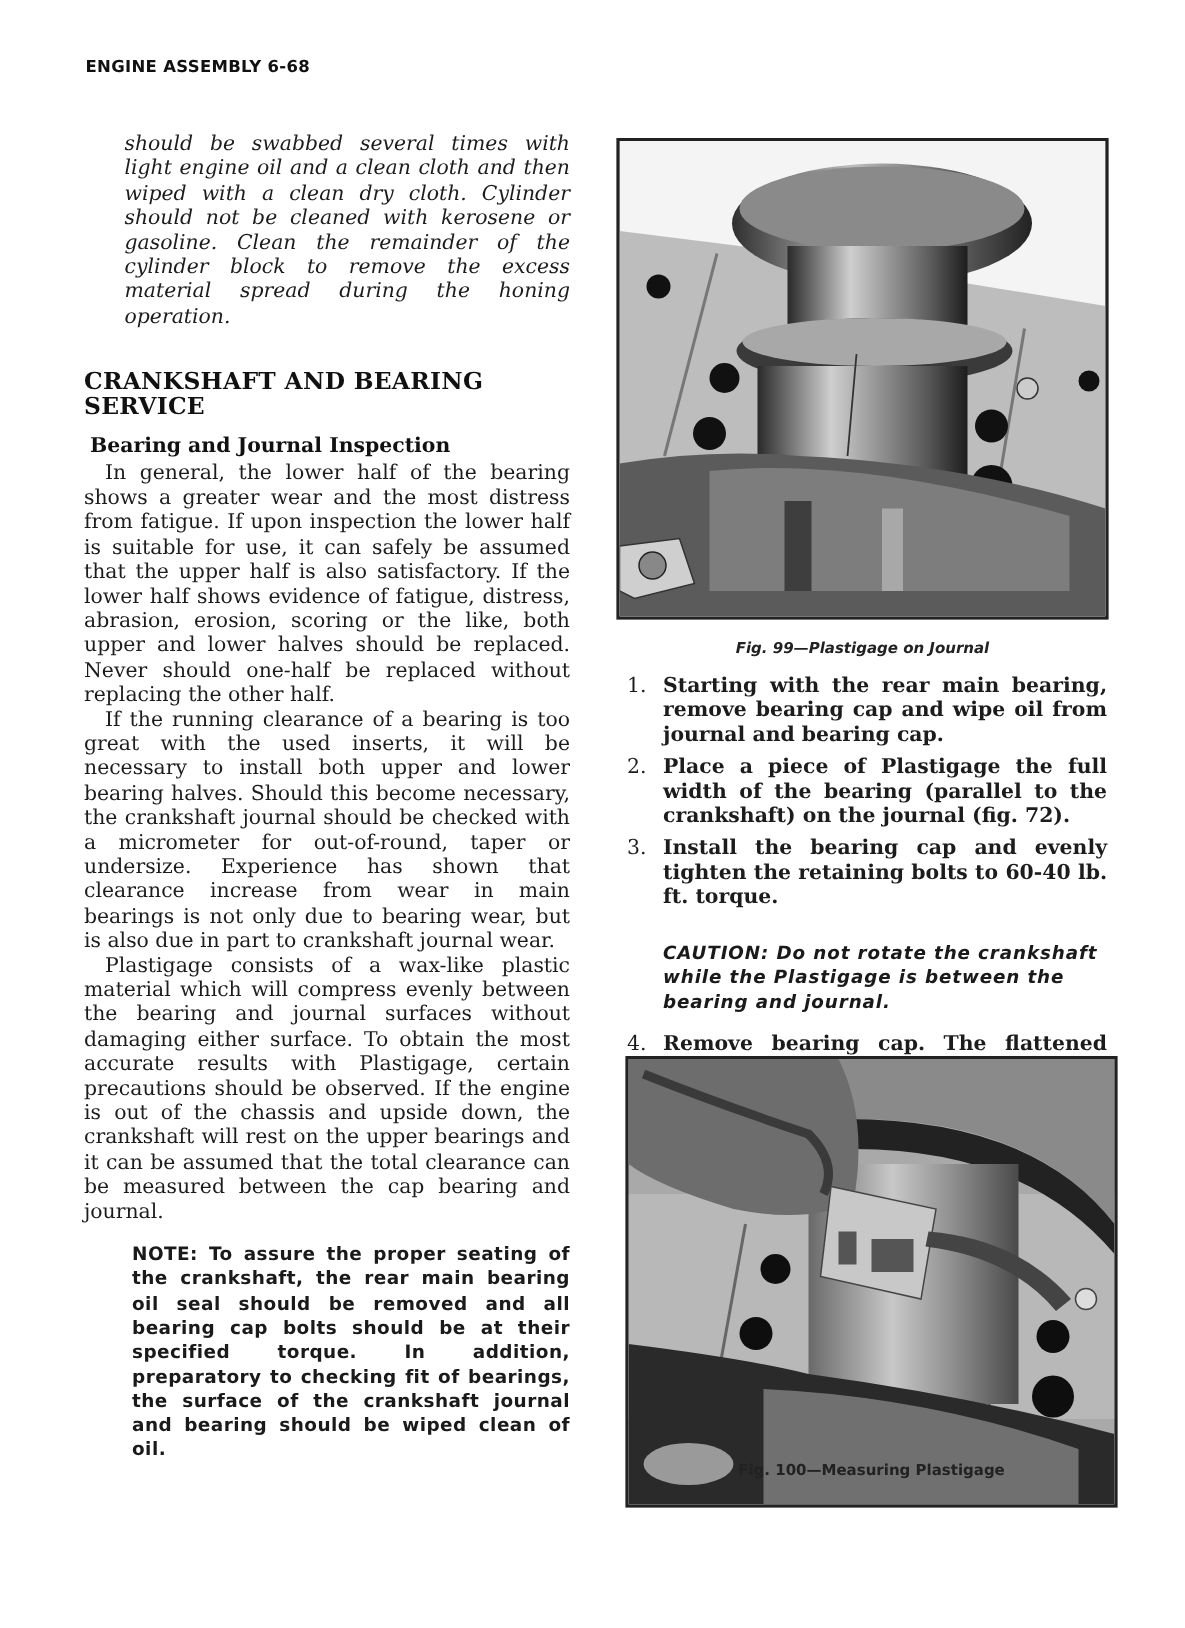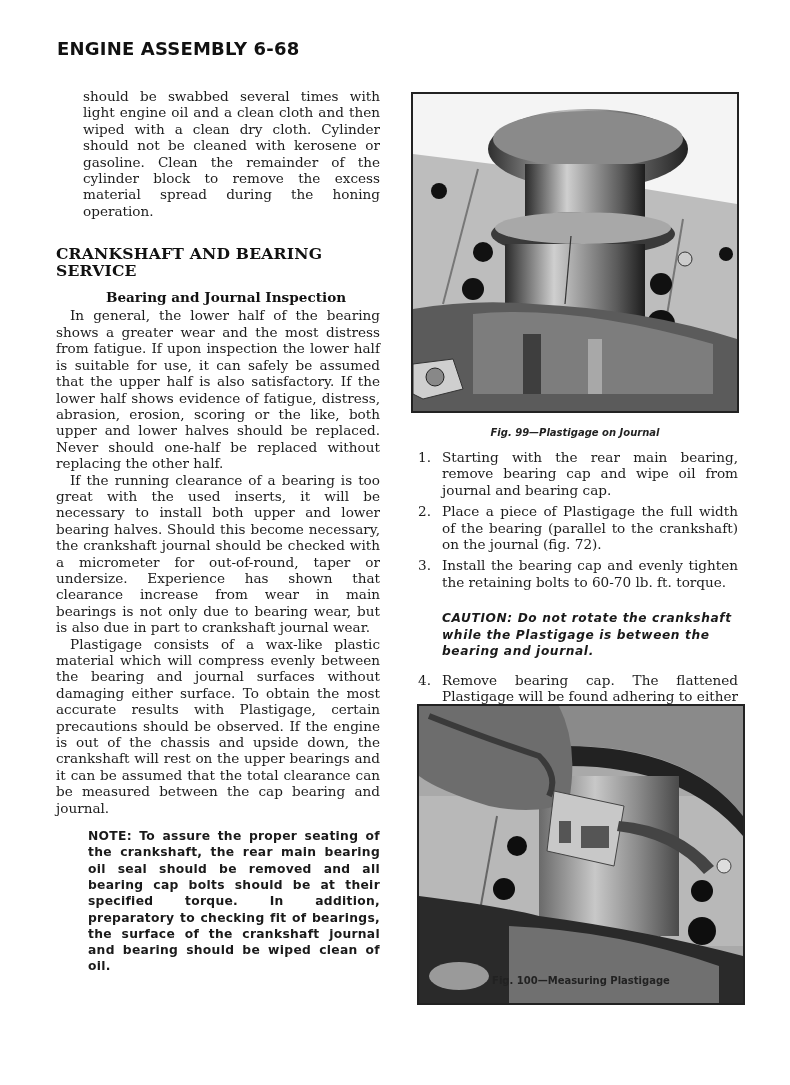--- a/index.html
+++ b/index.html
@@ -2,36 +2,36 @@
 <html><head>
 <meta charset="utf-8">
 <style>
   html, body { margin: 0; padding: 0; }
   body {
     width: 790px; height: 1085px; background: #ffffff; position: relative; overflow: hidden;
     color: #1a1a1a;
   }
   .header {
     position: absolute; left: 57px; top: 38px;
-    font-family: "DejaVu Sans", sans-serif; font-weight: bold; font-size: 18px; letter-spacing: 0.2px;
+    font-family: "DejaVu Sans", sans-serif; font-weight: bold; font-size: 11px; letter-spacing: 0.2px;
     color: #111;
   }
   .col-left {
     position: absolute; left: 56px; top: 88px; width: 324px;
     font-family: "DejaVu Serif", serif; font-size: 13.6px; line-height: 16.4px; color: #1c1c1c;
   }
   .col-left p { margin: 0; text-align: justify; text-align-last: left; }
   .indent { text-indent: 14px; }
-  .lead-in { padding-left: 27px; }
+  .lead-in { padding-left: 27px; font-style: italic; }
   h2.section {
     margin: 27px 0 2px 0; font-family: "DejaVu Serif", serif; font-weight: bold; font-size: 15.6px;
     letter-spacing: 0.2px; color: #111;
   }
   h3.sub {
-    margin: 10px 0 2px 16px; font-family: "DejaVu Serif", serif; font-weight: bold; font-size: 13.6px; color: #111; text-align: center;
+    margin: 10px 0 2px 4px; font-family: "DejaVu Serif", serif; font-weight: bold; font-size: 13.6px; color: #111;
   }
   .note {
     margin: 12px 0 0 32px; font-family: "DejaVu Sans", sans-serif; font-weight: bold; font-size: 12.3px;
     line-height: 16.3px; text-align: justify; color: #1a1a1a; letter-spacing: 0.3px;
   }
   .figure {
     position: absolute; border: 2px solid #222; overflow: hidden; background: #9a9a9a;
   }
   .fig99 { left: 411px; top: 92px; width: 324px; height: 317px; }
   .fig100 { left: 417px; top: 704px; width: 324px; height: 297px; }
@@ -40,21 +40,21 @@
     color: #222; text-align: center;
   }
   .cap99 { left: 411px; width: 328px; top: 427px; font-style: italic; }
   .cap100 { left: 417px; width: 328px; top: 975px; }
   .col-right {
     position: absolute; left: 418px; top: 449px; width: 320px;
     font-family: "DejaVu Serif", serif; font-size: 13.6px; line-height: 16.4px; color: #1c1c1c;
   }
   .step { display: flex; margin: 0 0 5px 0; }
   .step .num { width: 24px; flex: none; }
-  .step .txt { flex: 1; text-align: justify; text-align-last: left; }
+  .step .txt { flex: 1; text-align: justify; text-align-last: left; font-weight: bold; }
   .caution {
     margin: 20px 0 12px 24px; font-family: "DejaVu Sans", sans-serif; font-weight: bold; font-style: italic;
     font-size: 12.2px; line-height: 16.6px; letter-spacing: 0.6px; color: #1a1a1a;
   }
   svg { display: block; }
 </style>
 </head>
 <body>
 
 <div class="header">ENGINE ASSEMBLY 6-68</div>
@@ -129,21 +129,21 @@
   <div class="step">
     <span class="num">1.</span>
     <span class="txt">Starting with the rear main bearing, remove bearing cap and wipe oil from journal and bearing cap.</span>
   </div>
   <div class="step">
     <span class="num">2.</span>
     <span class="txt">Place a piece of Plastigage the full width of the bearing (parallel to the crankshaft) on the journal (fig. 72).</span>
   </div>
   <div class="step">
     <span class="num">3.</span>
-    <span class="txt">Install the bearing cap and evenly tighten the retaining bolts to 60-70 lb. ft. torque.</span>
+    <span class="txt">Install the bearing cap and evenly tighten the retaining bolts to 60-40 lb. ft. torque.</span>
   </div>
   <div class="caution">CAUTION: Do not rotate the crankshaft while the Plastigage is between the bearing and journal.</div>
   <div class="step">
     <span class="num">4.</span>
     <span class="txt">Remove bearing cap. The flattened Plastigage will be found adhering to either the bearing</span>
   </div>
 </div>
 
 <div class="figure fig100">
   <svg width="324" height="297" viewBox="0 0 324 297">

